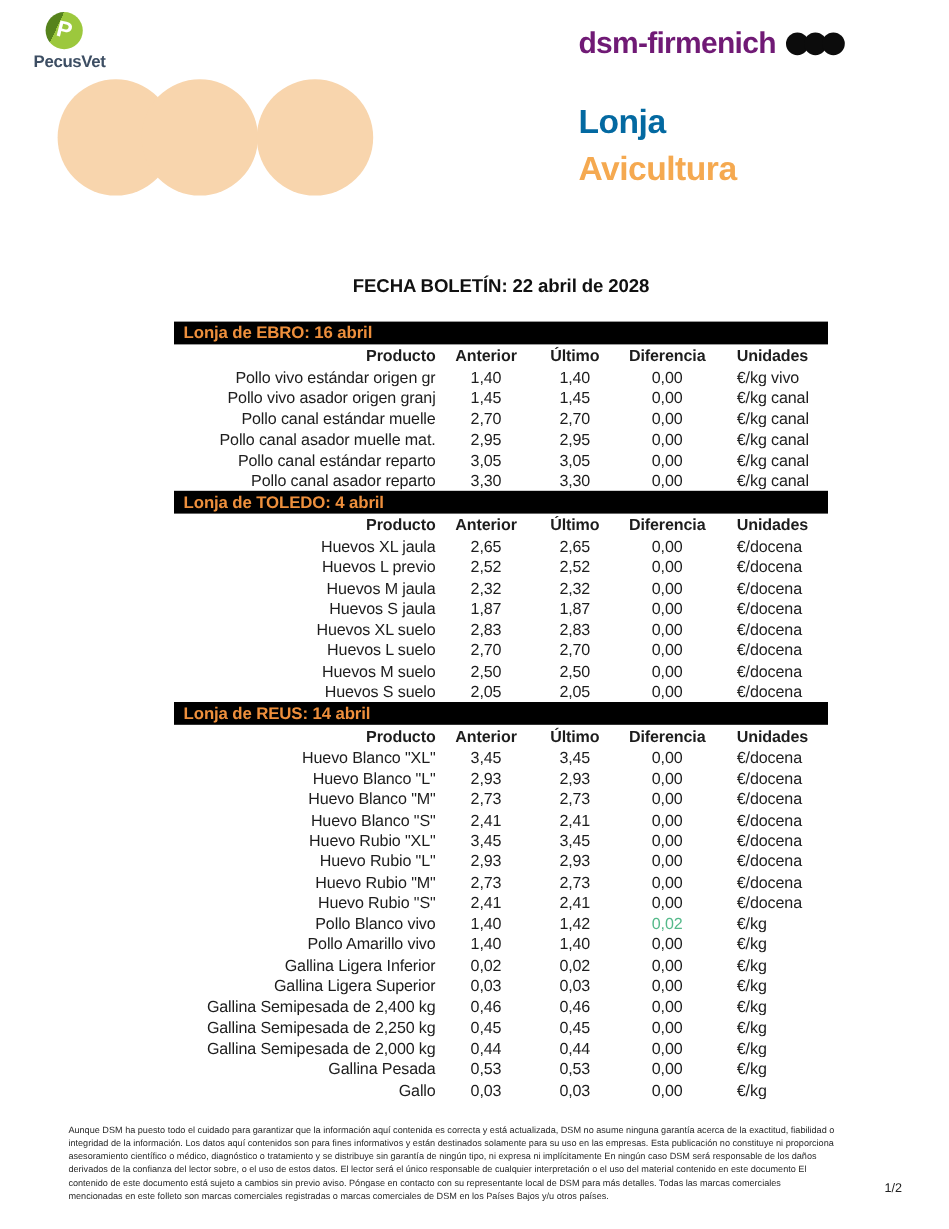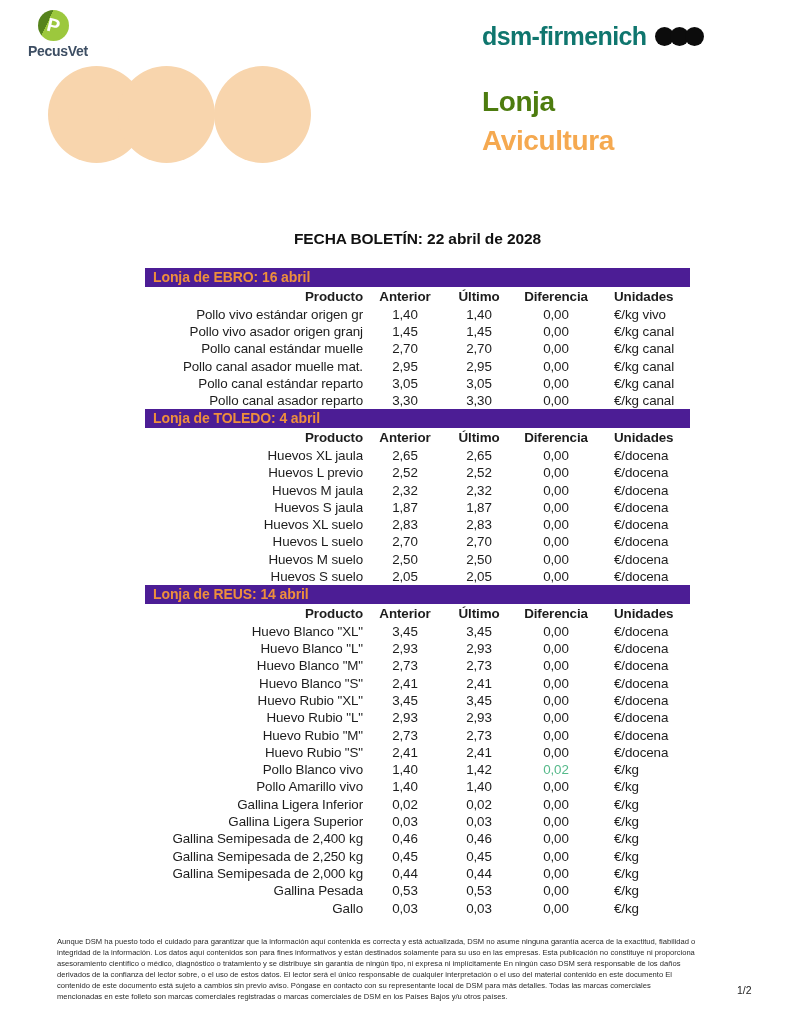--- a/index.html
+++ b/index.html
@@ -14,42 +14,42 @@
               display:flex; align-items:center; justify-content:center; }
   .pv-badge span { color:#fff; font-weight:700; font-size:19px; transform:rotate(14deg); }
   .pv-name { margin-top:2px; font-size:14px; font-weight:700; color:#3d4e63; letter-spacing:-0.3px; }
 
   
   .circle { position:absolute; top:66px; width:97px; height:97px; border-radius:50%; background:#f8d5ad; }
   .circle.c1 { left:48px; } .circle.c2 { left:118px; } .circle.c3 { left:214px; }
 
   
   .brand { position:absolute; left:482px; top:22px; display:flex; align-items:center; }
-  .brand-text { font-size:25px; font-weight:700; color:#0f766e; letter-spacing:-0.6px; }
+  .brand-text { font-size:25px; font-weight:700; color:#701a75; letter-spacing:-0.6px; }
   .brand-dots { display:flex; align-items:center; margin-left:9px; }
   .brand-dots i { width:19px; height:19px; border-radius:50%; background:#0c0c0c; display:block; }
   .brand-dots i + i { margin-left:-4px; }
 
   
   .titles { position:absolute; left:482px; top:82px; line-height:39px; font-weight:700; font-size:28px; letter-spacing:-0.4px; }
-  .t1 { color:#4d7c0f; } .t2 { color:#f5a950; }
+  .t1 { color:#0369a1; } .t2 { color:#f5a950; }
 
   
   .chicken { position:absolute; left:642px; top:126px; width:150px; height:150px; }
   .chicken svg { position:absolute; left:0; top:0; }
   .week { position:absolute; left:46px; top:64px; width:78px; text-align:center;
           font-size:13px; line-height:17px; color:#3f3f3f; font-weight:500; }
 
   
   .fecha { position:absolute; left:145px; top:230px; width:545px; text-align:center;
            font-size:15.5px; font-weight:700; color:#111; letter-spacing:-0.1px; }
 
   
   .tables { position:absolute; left:145px; top:268px; width:545px; }
-  .banner { height:19px; line-height:19px; background:#4c1d95; color:#ee8f3c;
+  .banner { height:19px; line-height:19px; background:#000000; color:#ee8f3c;
             font-weight:700; font-size:14px; padding-left:8px; letter-spacing:-0.1px; }
   .row { display:grid; grid-template-columns:218px 84px 64px 90px 1fr; align-items:center;
          height:17.3px; font-size:13.4px; letter-spacing:-0.1px; }
   .row.head { height:18.5px; font-weight:700; }
   .cell { white-space:nowrap; overflow:hidden; }
   .c-prod { text-align:right; padding-left:6px; }
   .c-num  { text-align:center; }
   .c-unit { text-align:left; padding-left:13px; }
   .diff-green { color:#55b98a; }
 

